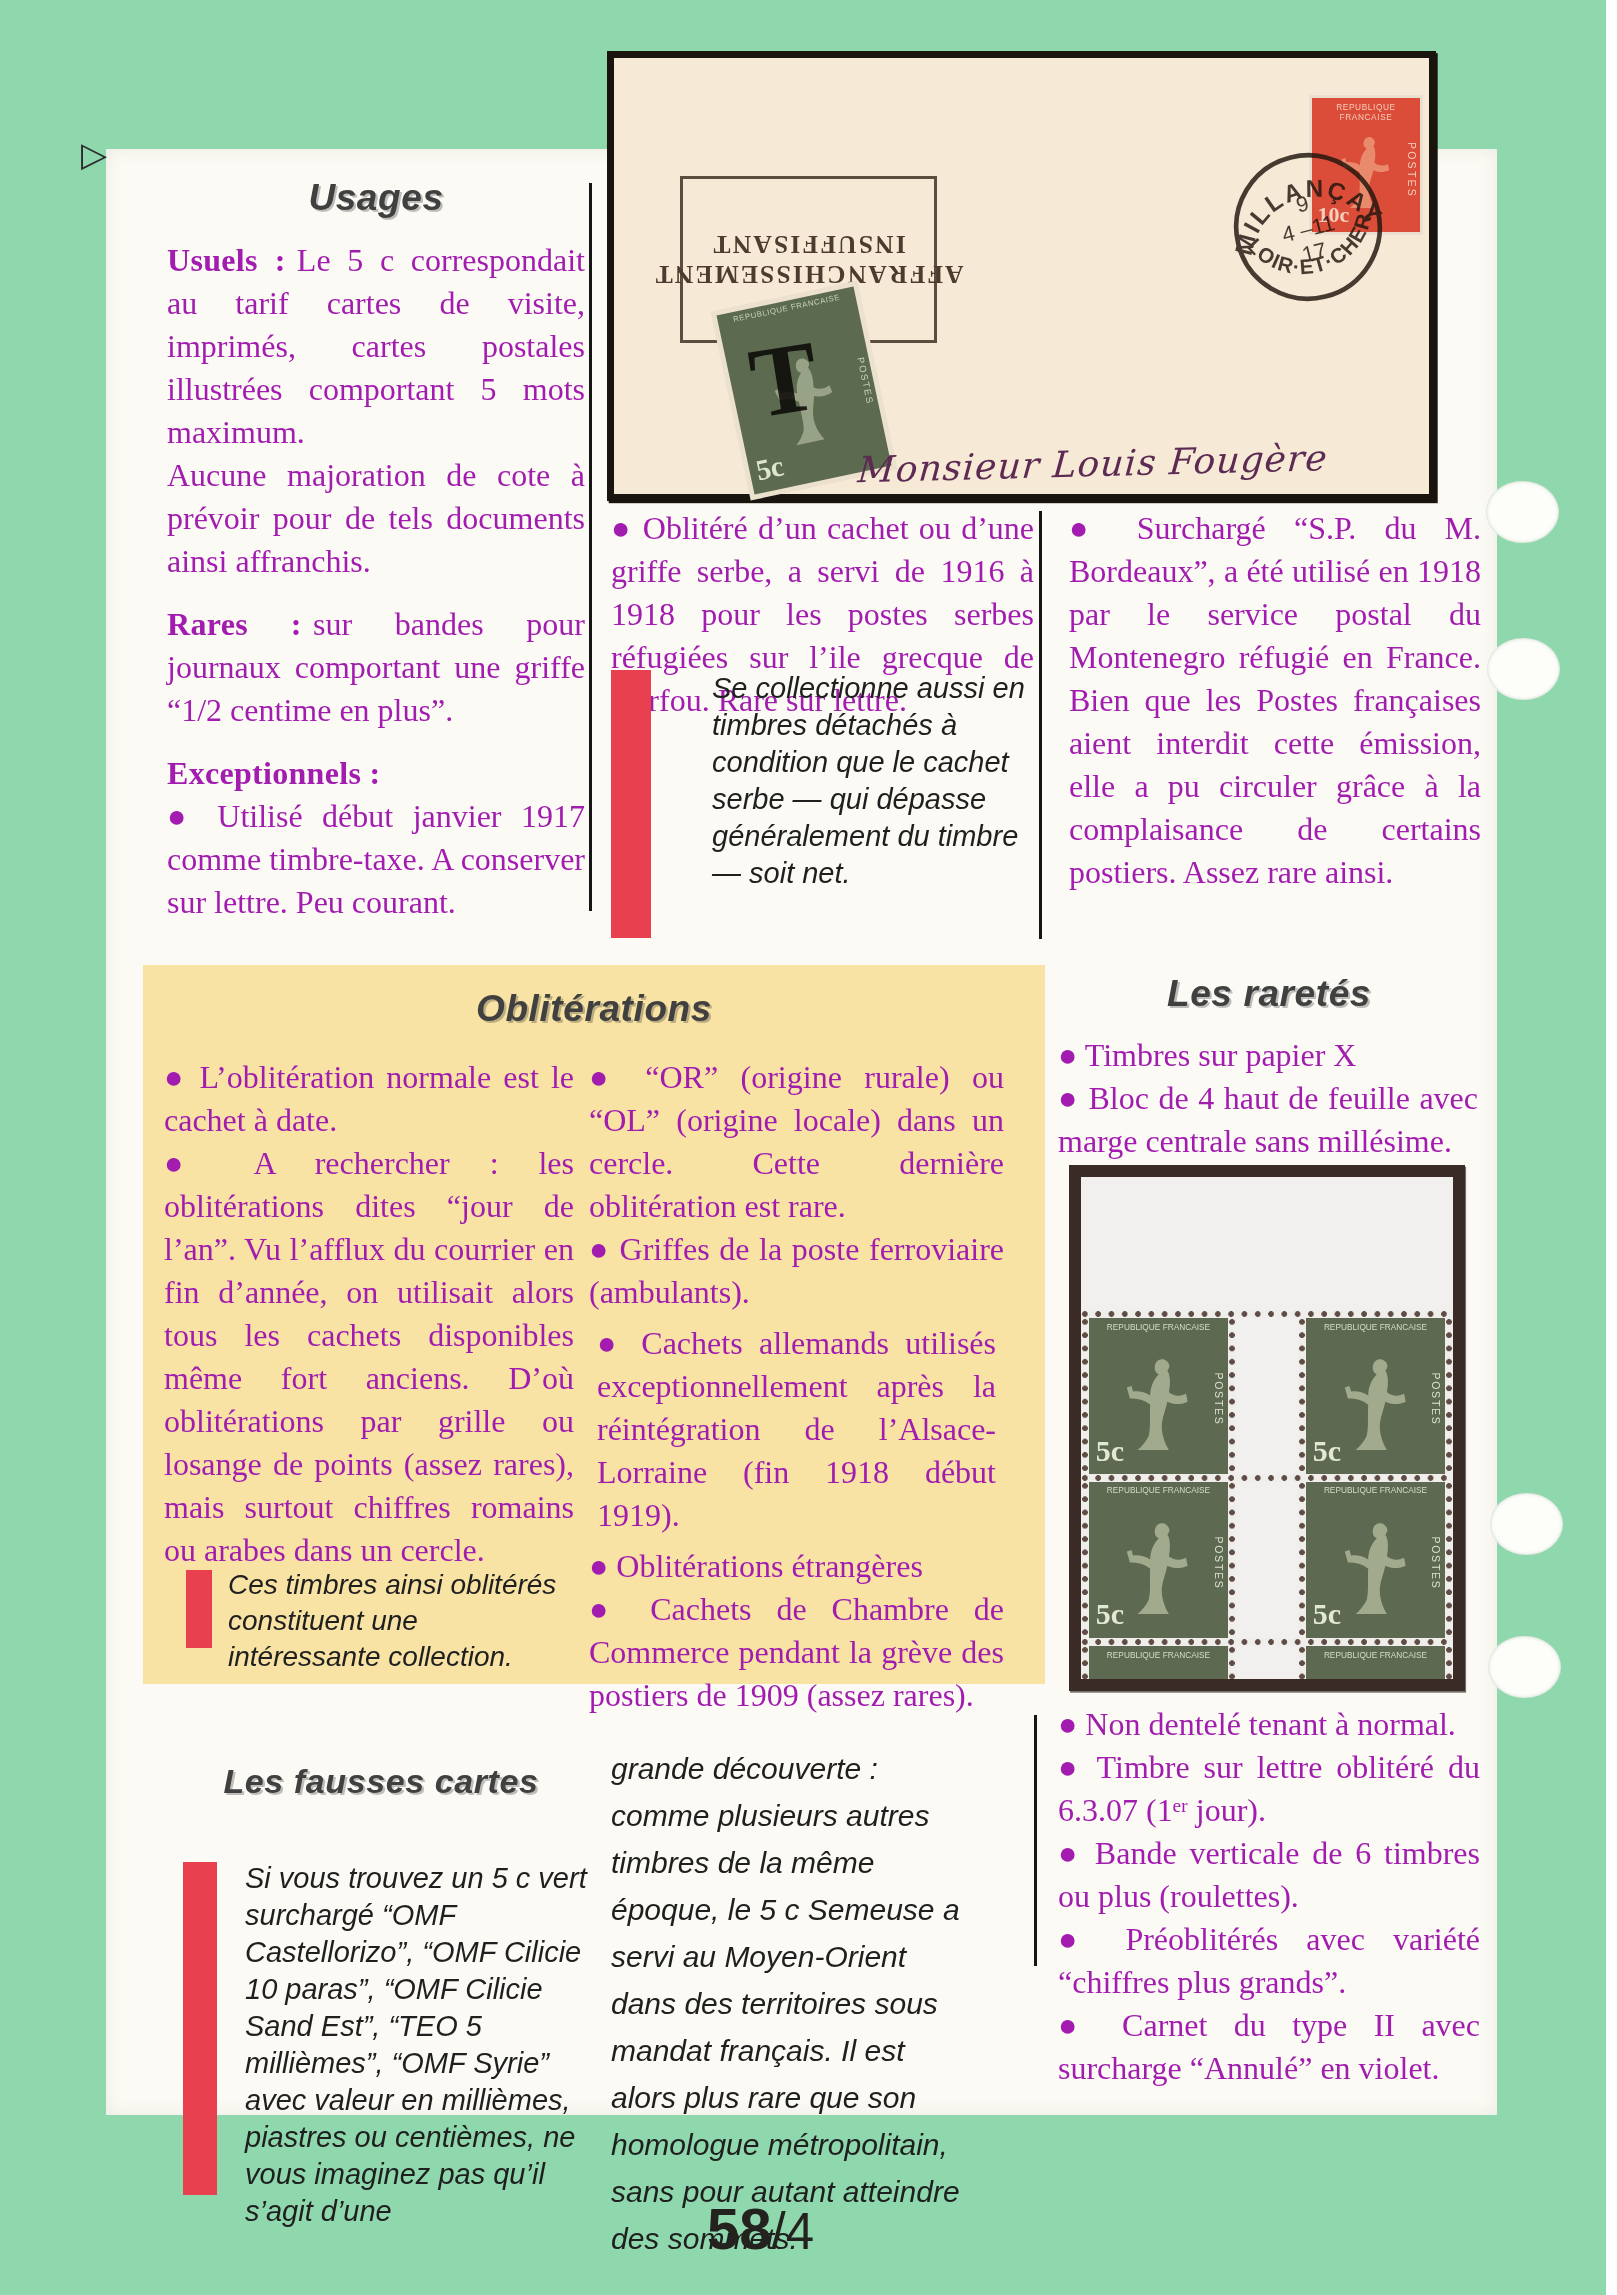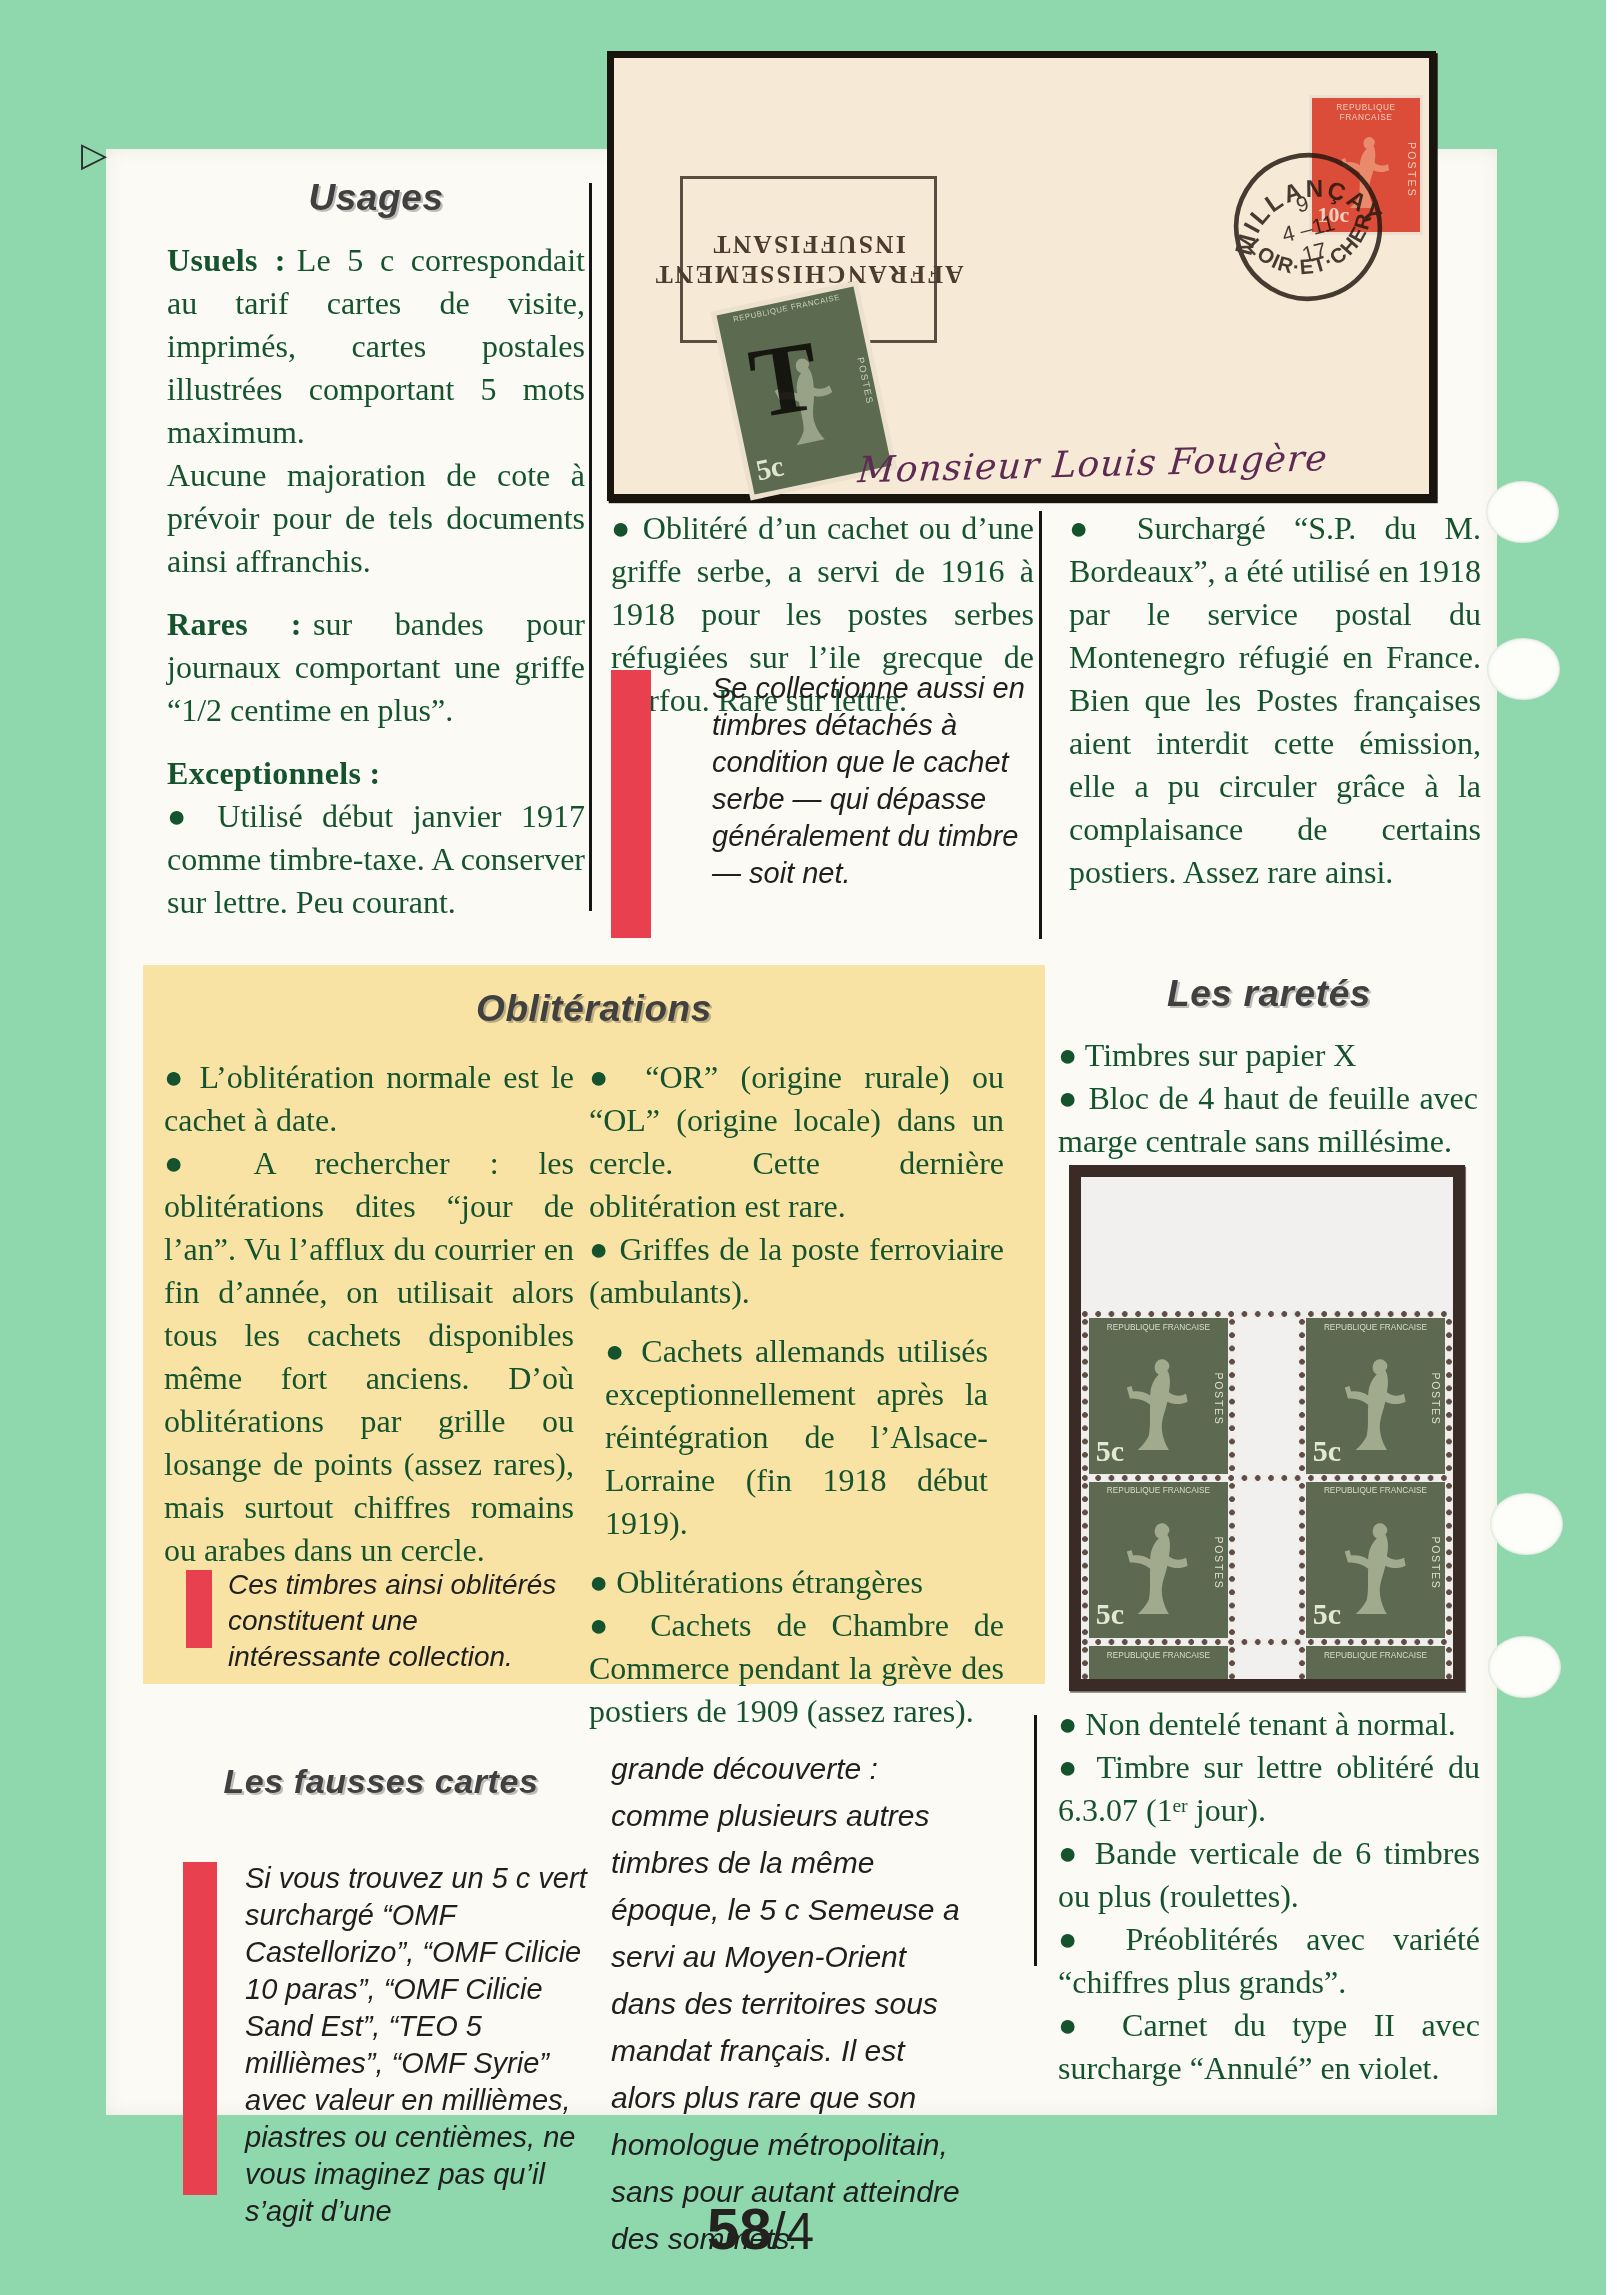--- a/index.html
+++ b/index.html
@@ -34,21 +34,21 @@
   .head{
     font-family:"Liberation Sans","DejaVu Sans",sans-serif;
     font-weight:bold;font-style:italic;
     font-size:37px;letter-spacing:0.6px;color:#404040;
     text-shadow:2.2px 2.2px 0 rgba(50,50,50,.30);
     text-align:center;white-space:nowrap;
   }
   
   .serif{
     font-size:32px;line-height:43px;text-align:justify;
-    hyphens:auto;-webkit-hyphens:auto;color:#14532d;
+    hyphens:auto;-webkit-hyphens:auto;color:#a21caf;
   }
   .serif b{letter-spacing:0.3px;}
   .lbl{font-weight:bold;margin-right:.35em;}
   .gap{height:20px;}
   .note-bar{width:40px;background:#e8404f;}
   .note-text{
     font-family:"Liberation Sans","DejaVu Sans",sans-serif;
     font-style:italic;font-size:29px;line-height:37px;
     color:#1f1f1f;text-align:left;
   }
@@ -289,21 +289,21 @@
   <p class="serif" style="margin:0;">● A rechercher : les oblitérations dites “jour de l’an”. Vu l’afflux du courrier en fin d’année, on utilisait alors tous les cachets disponibles même fort anciens. D’où oblitérations par grille ou losange de points (assez rares), mais surtout chiffres romains ou arabes dans un cercle.</p>
 </div>
 <div id="ob-bar" class="abs note-bar" style="height:78px;"></div>
 <div id="ob-note" class="abs">
   <div class="note-text">Ces timbres ainsi oblitérés constituent une intéressante collection.</div>
 </div>
 
 <div id="ob-right" class="abs">
   <p class="serif" style="margin:0;">● “OR” (origine rurale) ou “OL” (origine locale) dans un cercle. Cette dernière oblitération est rare.</p>
   <p class="serif" style="margin:0;">● Griffes de la poste ferroviaire (ambulants).</p>
-  <p class="serif" style="margin:16px;">● Cachets allemands utilisés exceptionnellement après la réintégration de l’Alsace-Lorraine (fin 1918 début 1919).</p>
+  <p class="serif" style="margin:8px;">● Cachets allemands utilisés exceptionnellement après la réintégration de l’Alsace-Lorraine (fin 1918 début 1919).</p>
   <p class="serif" style="margin:0;">● Oblitérations étrangères</p>
   <p class="serif" style="margin:0;">● Cachets de Chambre de Commerce pendant la grève des postiers de 1909 (assez rares).</p>
 </div>
 
 <div id="raretes-title" class="abs head">Les raretés</div>
 <div id="col-raretes-top" class="abs">
   <p class="serif" style="margin:0;">● Timbres sur papier X</p>
   <p class="serif" style="margin:0;">● Bloc de 4 haut de feuille avec marge centrale sans millésime.</p>
 </div>
 

